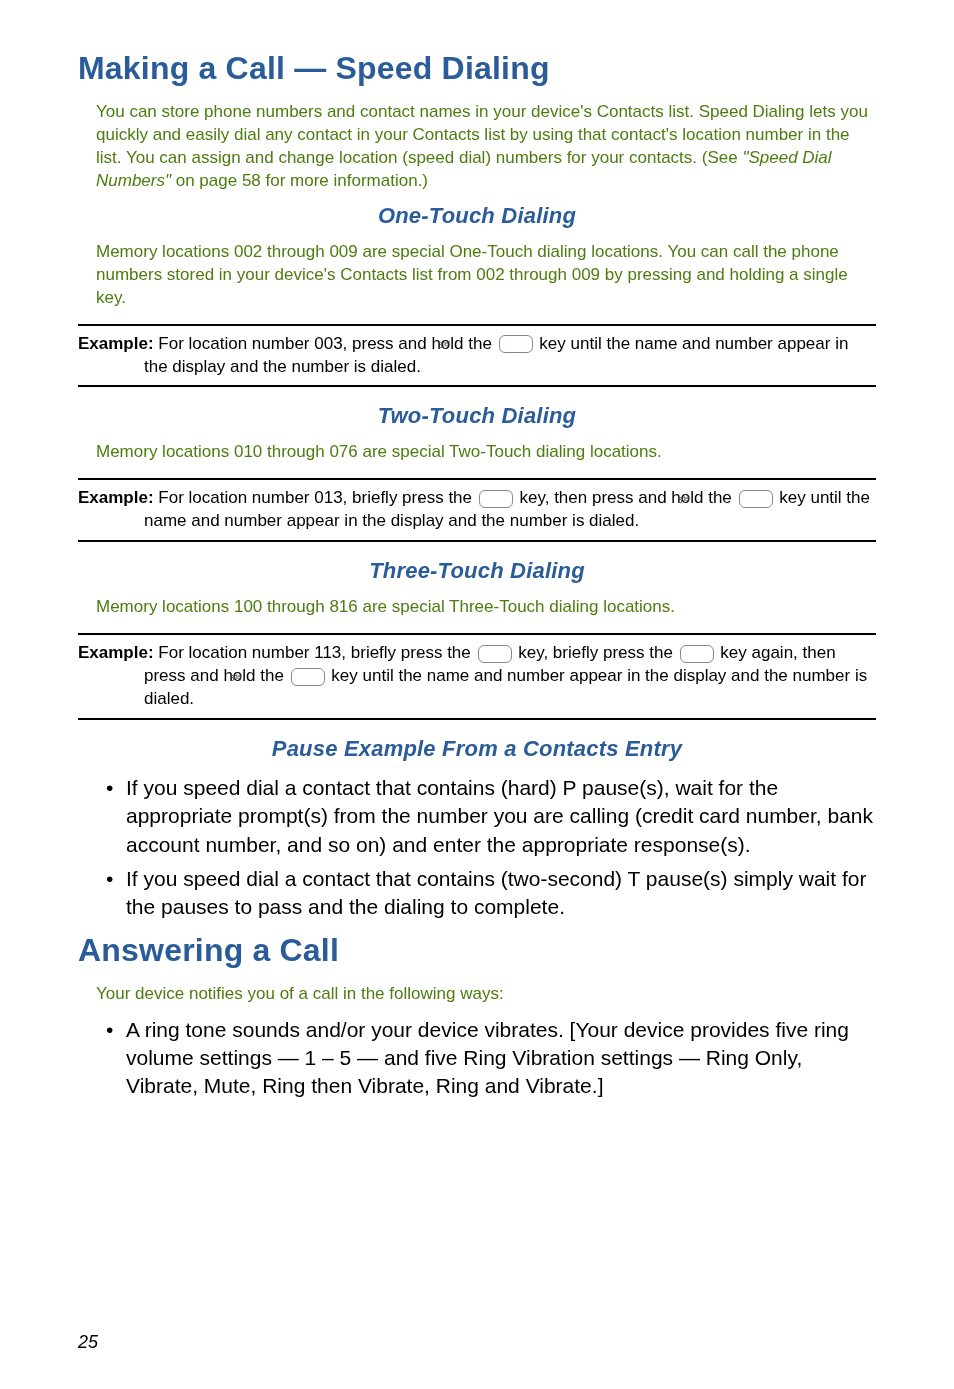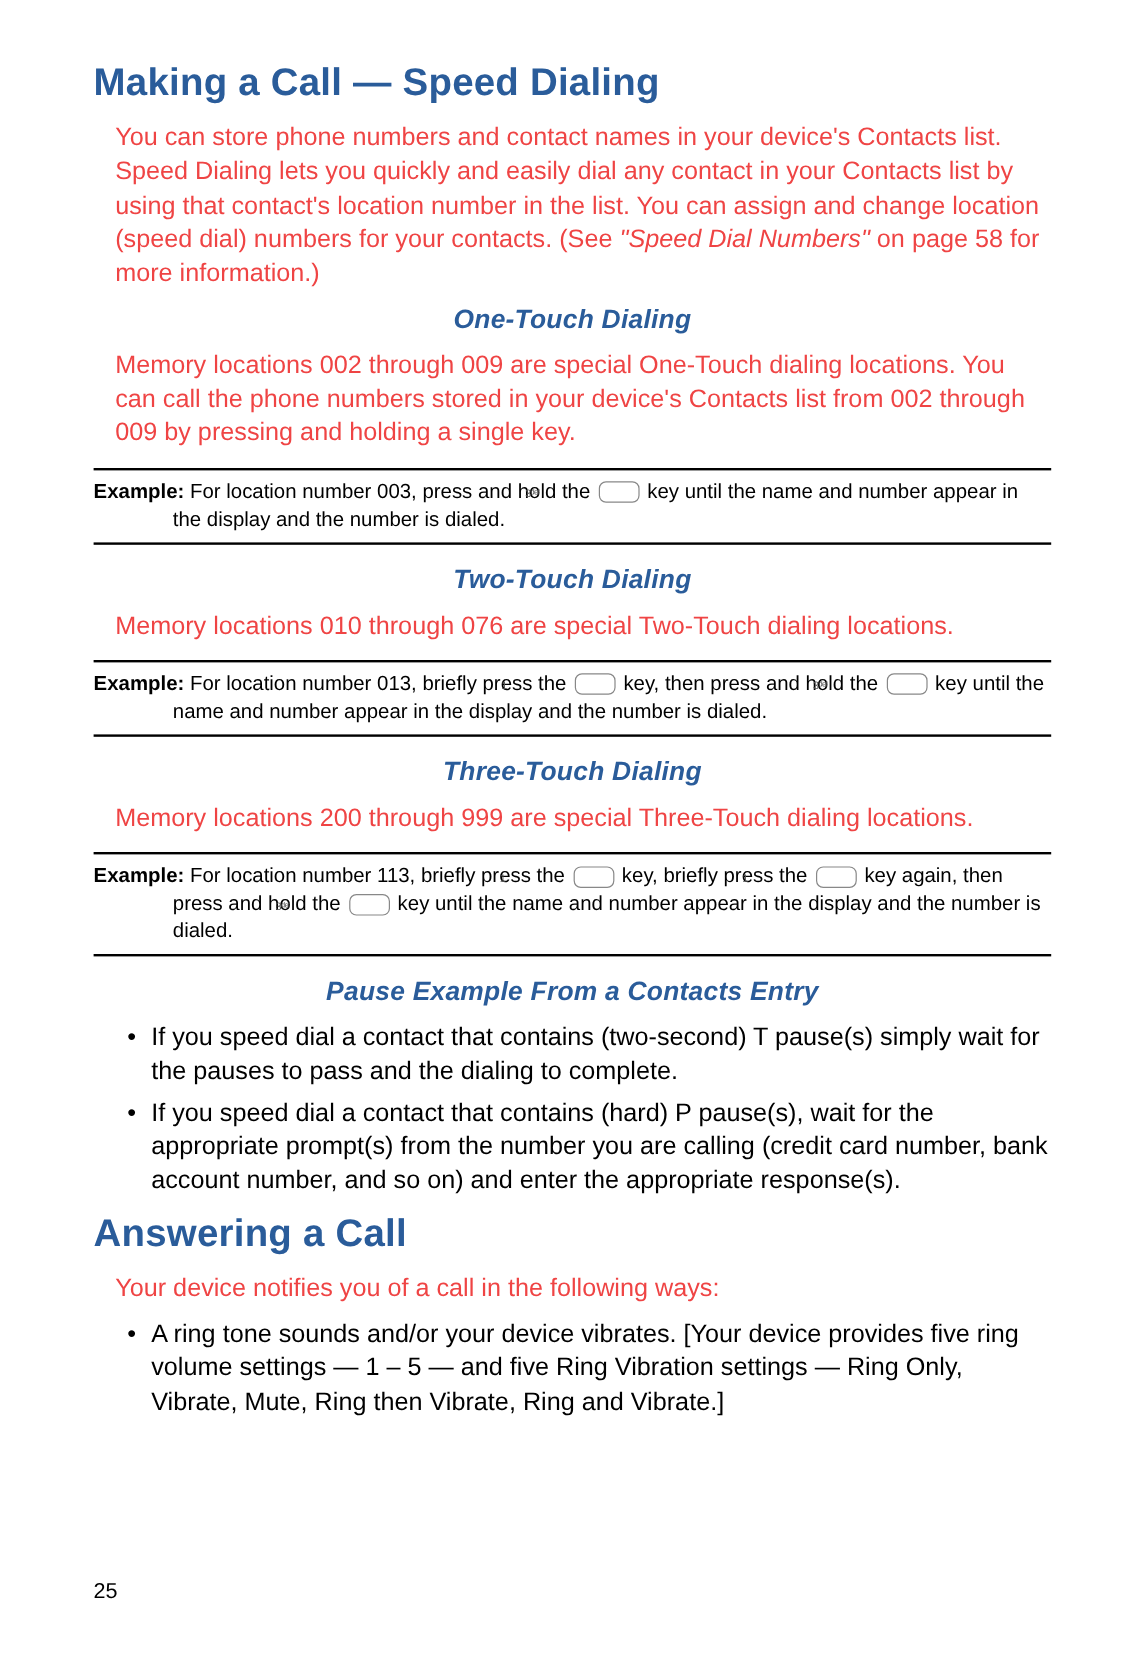--- a/index.html
+++ b/index.html
@@ -19,24 +19,24 @@
     .h1-blue {
       font-family: Arial, Helvetica, sans-serif;
       font-weight: 900;
       color: #2a5c9a;
       font-size: 32px;
       margin-bottom: 14px;
       letter-spacing: 0.2px;
     }
     .body-text {
       font-family: "Helvetica Neue", Arial, sans-serif;
-      font-size: 21px;
+      font-size: 17px;
       font-weight: 400;
       font-stretch: condensed;
-      color: #ef4444;
+      color: #4d7c0f;
       line-height: 1.35;
       margin-left: 18px;
       margin-bottom: 10px;
     }
     .body-text .italic {
       font-style: italic;
     }
     .h2-italic {
       font-family: Arial, Helvetica, sans-serif;
       font-weight: 900;
@@ -109,21 +109,22 @@
       position: absolute;
       left: 0;
       top: 0;
     }
     .page-num {
       font-family: "Helvetica Neue", Arial, sans-serif;
       font-size: 18px;
       font-stretch: condensed;
       position: absolute;
       left: 78px;
-      bottom: 52px;
+      bottom: 36px;
+      font-style: italic;
     }
   </style>
 </head>
 <body>
 
 <h2 class="h1-blue">Making a Call — Speed Dialing</h2>
 <p class="body-text">
   <span>You can store phone numbers and contact names in your device's Contacts list. Speed Dialing lets you quickly and easily dial any contact in your Contacts list by using that contact's location number in the list. You can assign and change location (speed dial) numbers for your contacts. (See </span><span class="italic">"Speed Dial Numbers"</span><span> on page 58 for more information.)</span>
 </p>
 
@@ -137,31 +138,31 @@
 
 <h3 class="h2-italic">Two-Touch Dialing</h3>
 <p class="body-text">Memory locations 010 through 076 are special Two-Touch dialing locations.</p>
 <div class="example-box">
   <p class="example-text">
     <span class="bold">Example:</span><span> For location number 013, briefly press the </span><span class="key-icon" data-label="1"></span><span> key, then press and hold the </span><span class="key-icon" data-label="3ᵈᵉᶠ"></span><span> key until the name and number appear in the display and the number is dialed.</span>
   </p>
 </div>
 
 <h3 class="h2-italic">Three-Touch Dialing</h3>
-<p class="body-text">Memory locations 200 through 999 are special Three-Touch dialing locations.</p>
+<p class="body-text">Memory locations 100 through 816 are special Three-Touch dialing locations.</p>
 <div class="example-box">
   <p class="example-text">
     <span class="bold">Example:</span><span> For location number 113, briefly press the </span><span class="key-icon" data-label="1"></span><span> key, briefly press the </span><span class="key-icon" data-label="1"></span><span> key again, then press and hold the </span><span class="key-icon" data-label="3ᵈᵉᶠ"></span><span> key until the name and number appear in the display and the number is dialed.</span>
   </p>
 </div>
 
 <h3 class="h2-italic">Pause Example From a Contacts Entry</h3>
 <ul class="bullet-list">
+  <li>If you speed dial a contact that contains (hard) P pause(s), wait for the appropriate prompt(s) from the number you are calling (credit card number, bank account number, and so on) and enter the appropriate response(s).</li>
   <li>If you speed dial a contact that contains (two-second) T pause(s) simply wait for the pauses to pass and the dialing to complete.</li>
-  <li>If you speed dial a contact that contains (hard) P pause(s), wait for the appropriate prompt(s) from the number you are calling (credit card number, bank account number, and so on) and enter the appropriate response(s).</li>
 </ul>
 
 <h2 class="h1-blue">Answering a Call</h2>
 <p class="body-text">Your device notifies you of a call in the following ways:</p>
 <ul class="bullet-list">
   <li>A ring tone sounds and/or your device vibrates. [Your device provides five ring volume settings — 1 – 5 — and five Ring Vibration settings — Ring Only, Vibrate, Mute, Ring then Vibrate, Ring and Vibrate.]</li>
 </ul>
 
 <div class="page-num">25</div>
 

